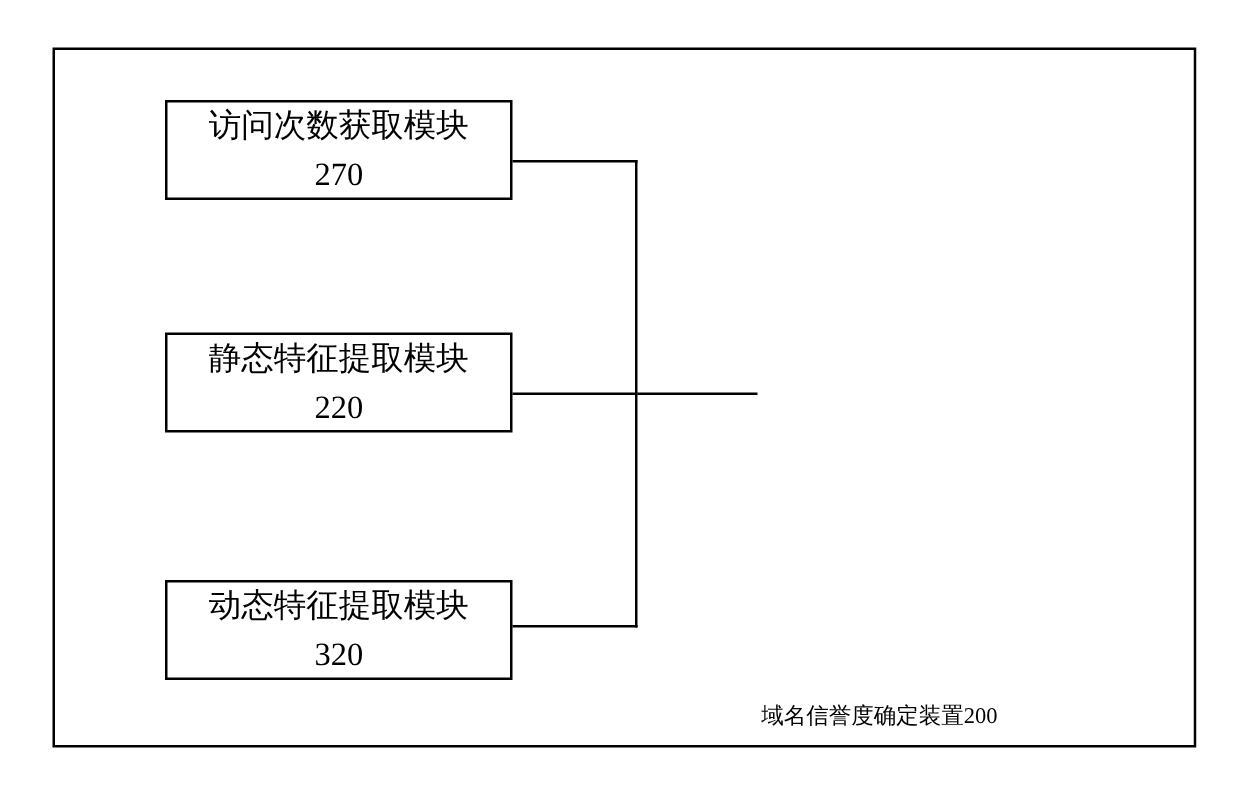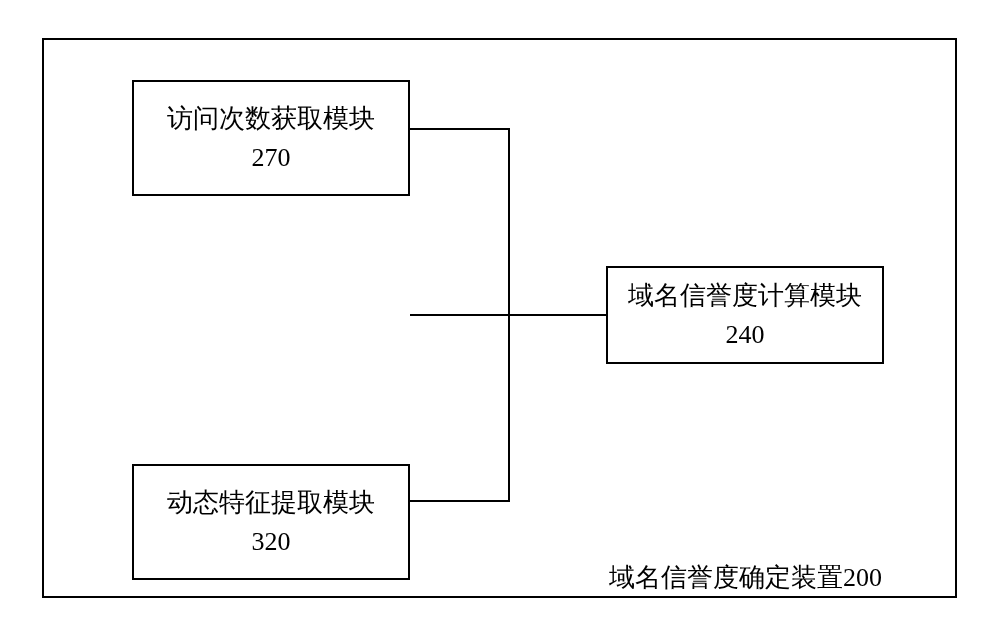--- a/index.html
+++ b/index.html
@@ -31,21 +31,21 @@
       flex-direction: column;
       align-items: center;
       justify-content: center;
       font-size: 26px;
       line-height: 1.5;
       text-align: center;
     }
     .box-left {
       left: 88px;
       width: 278px;
-      height: 116px;
+      height: 80px;
     }
     .box-210 {
       top: 40px;
     }
     .box-220 {
       top: 226px;
     }
     .box-230 {
       top: 412px;
       margin-top: 12px;
@@ -90,44 +90,44 @@
     .to-right {
       left: 466px;
       top: 274px;
       width: 96px;
       height: 2px;
     }
     .caption {
       position: absolute;
       left: 565px;
       top: 520px;
-      font-size: 26px;
+      font-size: 18px;
       white-space: nowrap;
     }
   </style>
 </head>
 <body>
 
 <div class="diagram-container">
 
   <div class="module-box box-left box-210">
     <div>访问次数获取模块</div>
     <div>270</div>
   </div>
 
+  <div class="module-box box-left box-220">
+    <div>静态特征提取模块</div>
+    <div>220</div>
+  </div>
 
   <div class="module-box box-left box-230">
     <div>动态特征提取模块</div>
     <div>320</div>
   </div>
 
-  <div class="module-box box-240">
-    <div>域名信誉度计算模块</div>
-    <div>240</div>
-  </div>
 
   <div class="connector stub-210"></div>
   <div class="connector stub-220"></div>
   <div class="connector stub-230"></div>
   <div class="connector vbus"></div>
   <div class="connector to-right"></div>
 
   <div class="caption">域名信誉度确定装置200</div>
 
 </div>

